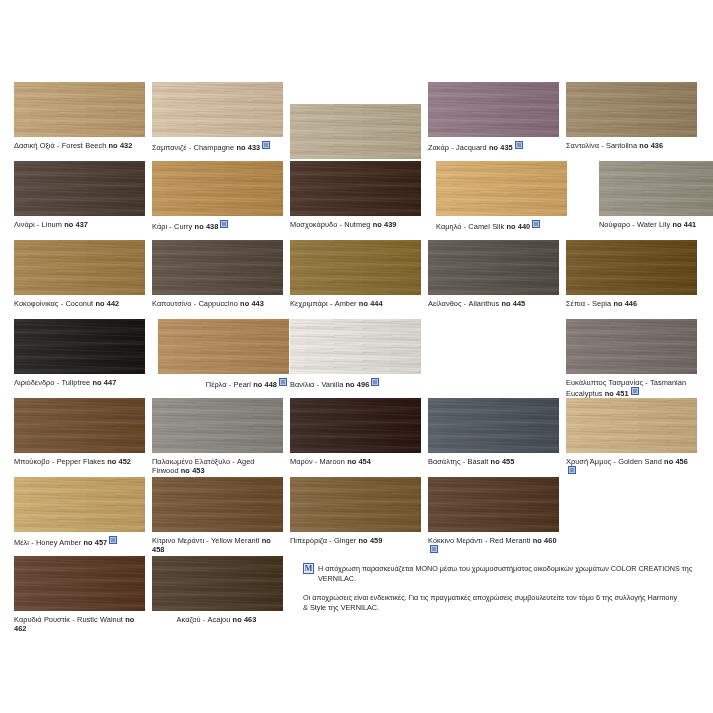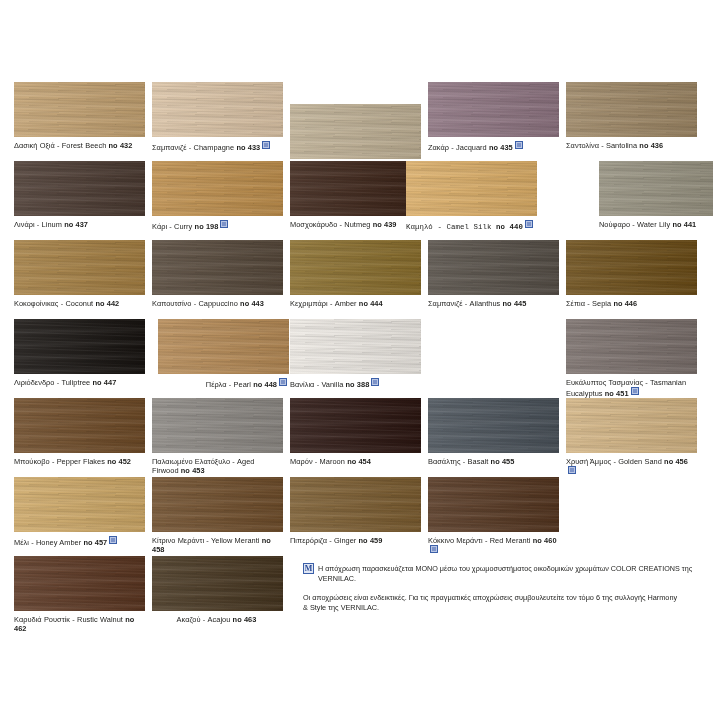--- a/index.html
+++ b/index.html
@@ -156,27 +156,27 @@
           <div class="label"><span>Σαντολίνα - Santolina </span><span class="no">no 436</span></div>
         </div>
       </div>
       <div class="row">
         <div class="cell" style="left: 0px;">
           <div class="swatch" style="background-color: rgb(74, 57, 48);"></div>
           <div class="label"><span>Λινάρι - Linum </span><span class="no">no 437</span></div>
         </div>
         <div class="cell" style="left: 138px;">
           <div class="swatch" style="background-color: rgb(191, 143, 76);"></div>
-          <div class="label"><span>Κάρι - Curry </span><span class="no">no 198</span><span class="newbadge"><i></i></span></div>
+          <div class="label"><span>Κάρι - Curry </span><span class="no">no 438</span><span class="newbadge"><i></i></span></div>
         </div>
         <div class="cell" style="left: 276px;">
           <div class="swatch" style="background-color: rgb(60, 35, 23);"></div>
           <div class="label"><span>Μοσχοκάρυδο - Nutmeg </span><span class="no">no 439</span></div>
         </div>
-        <div class="cell" style="left: 392px; font-family: Liberation Mono, monospace;">
+        <div class="cell" style="left: 422px;">
           <div class="swatch" style="background-color: rgb(220, 174, 103);"></div>
           <div class="label"><span>Καμηλό - Camel Silk </span><span class="no">no 440</span><span class="newbadge"><i></i></span></div>
         </div>
         <div class="cell" style="left: 552px; margin-left: 33px;">
           <div class="swatch" style="background-color: rgb(150, 145, 127);"></div>
           <div class="label"><span>Νούφαρο - Water Lily </span><span class="no">no 441</span></div>
         </div>
       </div>
       <div class="row">
         <div class="cell" style="left: 0px;">
@@ -186,39 +186,39 @@
         <div class="cell" style="left: 138px;">
           <div class="swatch" style="background-color: rgb(86, 72, 58);"></div>
           <div class="label"><span>Καπουτσίνο - Cappuccino </span><span class="no">no 443</span></div>
         </div>
         <div class="cell" style="left: 276px;">
           <div class="swatch" style="background-color: rgb(138, 110, 44);"></div>
           <div class="label"><span>Κεχριμπάρι - Amber </span><span class="no">no 444</span></div>
         </div>
         <div class="cell" style="left: 414px;">
           <div class="swatch" style="background-color: rgb(86, 79, 71);"></div>
-          <div class="label"><span>Σαμπανιζέ - Ailanthus </span><span class="no">no 445</span></div>
+          <div class="label"><span>Αείλανθος - Ailanthus </span><span class="no">no 445</span></div>
         </div>
         <div class="cell" style="left: 552px;">
           <div class="swatch" style="background-color: rgb(107, 76, 22);"></div>
           <div class="label"><span>Σέπια - Sepia </span><span class="no">no 446</span></div>
         </div>
       </div>
       <div class="row">
         <div class="cell" style="left: 0px;">
           <div class="swatch" style="background-color: rgb(23, 19, 16);"></div>
           <div class="label"><span>Λιριόδενδρο - Tuliptree </span><span class="no">no 447</span></div>
         </div>
         <div class="cell" style="left: 144px; text-align: right;">
           <div class="swatch" style="background-color: rgb(182, 138, 85);"></div>
           <div class="label"><span>Πέρλα - Pearl </span><span class="no">no 448</span><span class="newbadge"><i></i></span></div>
         </div>
         <div class="cell" style="left: 276px;">
           <div class="swatch" style="background-color: rgb(238, 234, 228);"></div>
-          <div class="label"><span>Βανίλια - Vanilla </span><span class="no">no 388</span><span class="newbadge"><i></i></span></div>
+          <div class="label"><span>Βανίλια - Vanilla </span><span class="no">no 496</span><span class="newbadge"><i></i></span></div>
         </div>
         <div class="cell" style="left: 552px;">
           <div class="swatch" style="background-color: rgb(122, 111, 107);"></div>
           <div class="label"><span>Ευκάλυπτος Τασμανίας - Tasmanian Eucalyptus </span><span class="no">no 451</span><span class="newbadge"><i></i></span></div>
         </div>
       </div>
       <div class="row">
         <div class="cell" style="left: 0px;">
           <div class="swatch" style="background-color: rgb(110, 74, 38);"></div>
           <div class="label"><span>Μπούκοβο - Pepper Flakes </span><span class="no">no 452</span></div>

